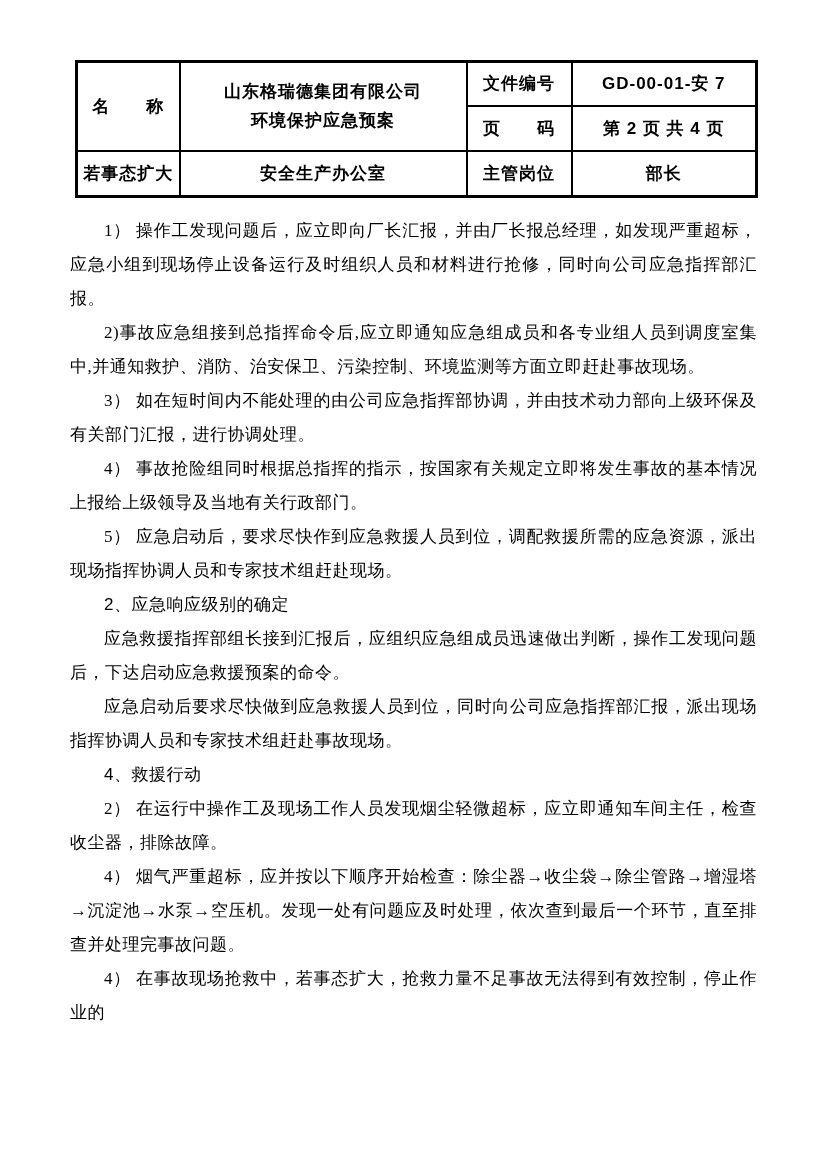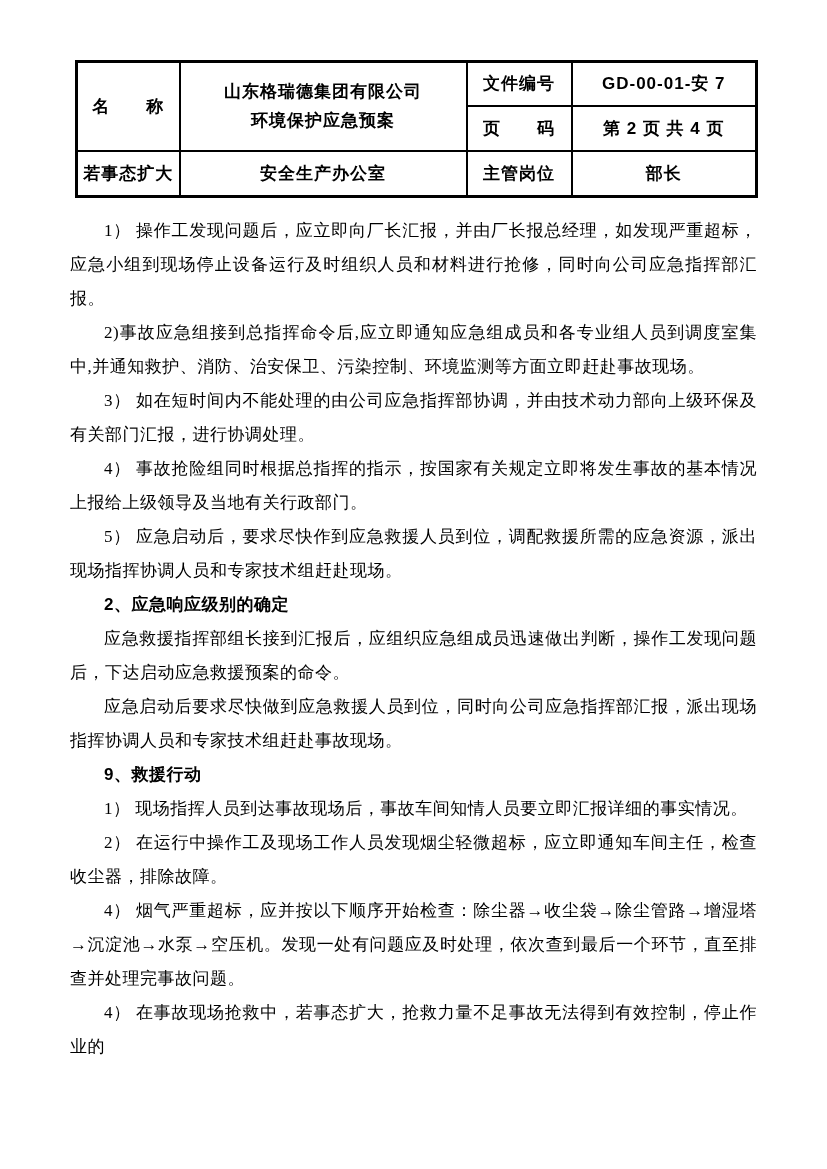--- a/index.html
+++ b/index.html
@@ -50,21 +50,21 @@
     letter-spacing: 0.5px;
   }
   .para {
     margin: 0;
     text-indent: 2em;
   }
   .heading {
     margin: 0;
     text-indent: 2em;
     font-family: "Liberation Sans", "DejaVu Sans", sans-serif;
-    font-weight: bold;
+    font-weight: normal;
   }
 </style>
 </head>
 <body>
 
 <div class="page">
 
   <table class="header-table">
     <colgroup>
       <col style="width:103px">
@@ -97,20 +97,19 @@
 
   <div class="doc-body">
     <p class="para">1） 操作工发现问题后，应立即向厂长汇报，并由厂长报总经理，如发现严重超标，应急小组到现场停止设备运行及时组织人员和材料进行抢修，同时向公司应急指挥部汇报。</p>
     <p class="para">2)事故应急组接到总指挥命令后,应立即通知应急组成员和各专业组人员到调度室集中,并通知救护、消防、治安保卫、污染控制、环境监测等方面立即赶赴事故现场。</p>
     <p class="para">3） 如在短时间内不能处理的由公司应急指挥部协调，并由技术动力部向上级环保及有关部门汇报，进行协调处理。</p>
     <p class="para">4） 事故抢险组同时根据总指挥的指示，按国家有关规定立即将发生事故的基本情况上报给上级领导及当地有关行政部门。</p>
     <p class="para">5） 应急启动后，要求尽快作到应急救援人员到位，调配救援所需的应急资源，派出现场指挥协调人员和专家技术组赶赴现场。</p>
     <p class="heading">2、应急响应级别的确定</p>
     <p class="para">应急救援指挥部组长接到汇报后，应组织应急组成员迅速做出判断，操作工发现问题后，下达启动应急救援预案的命令。</p>
     <p class="para">应急启动后要求尽快做到应急救援人员到位，同时向公司应急指挥部汇报，派出现场指挥协调人员和专家技术组赶赴事故现场。</p>
-    <p class="heading">9、救援行动</p>
-    <p class="para">1） 现场指挥人员到达事故现场后，事故车间知情人员要立即汇报详细的事实情况。</p>
+    <p class="heading">4、救援行动</p>
     <p class="para">2） 在运行中操作工及现场工作人员发现烟尘轻微超标，应立即通知车间主任，检查收尘器，排除故障。</p>
     <p class="para">4） 烟气严重超标，应并按以下顺序开始检查：除尘器→收尘袋→除尘管路→增湿塔→沉淀池→水泵→空压机。发现一处有问题应及时处理，依次查到最后一个环节，直至排查并处理完事故问题。</p>
     <p class="para">4） 在事故现场抢救中，若事态扩大，抢救力量不足事故无法得到有效控制，停止作业的</p>
   </div>
 
 </div>
 
 </body></html>

